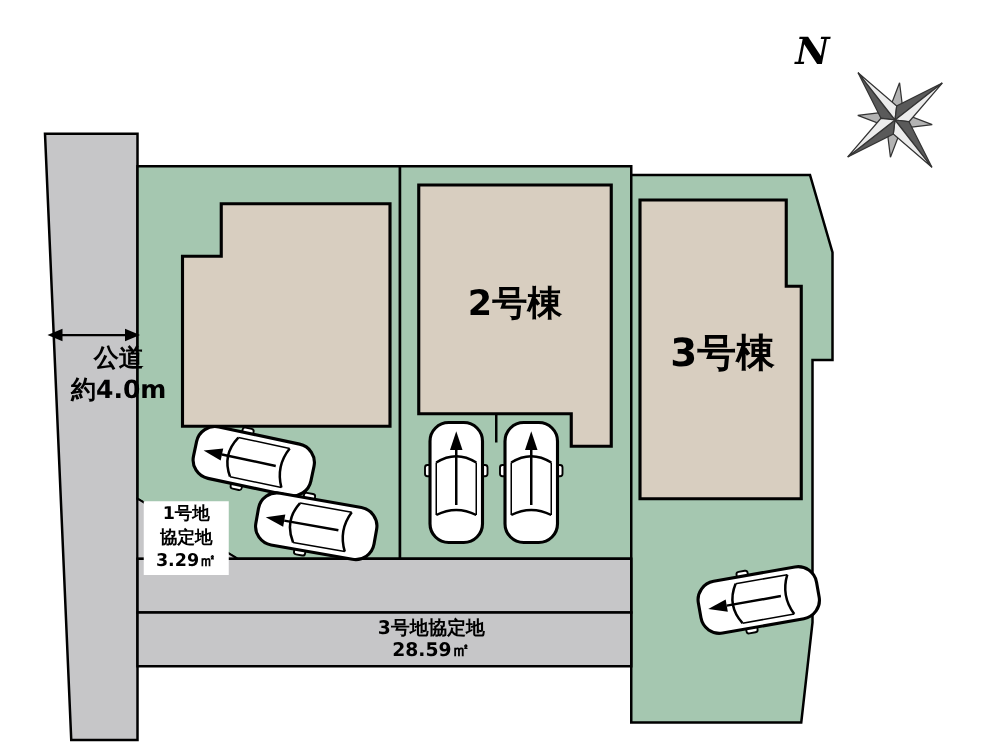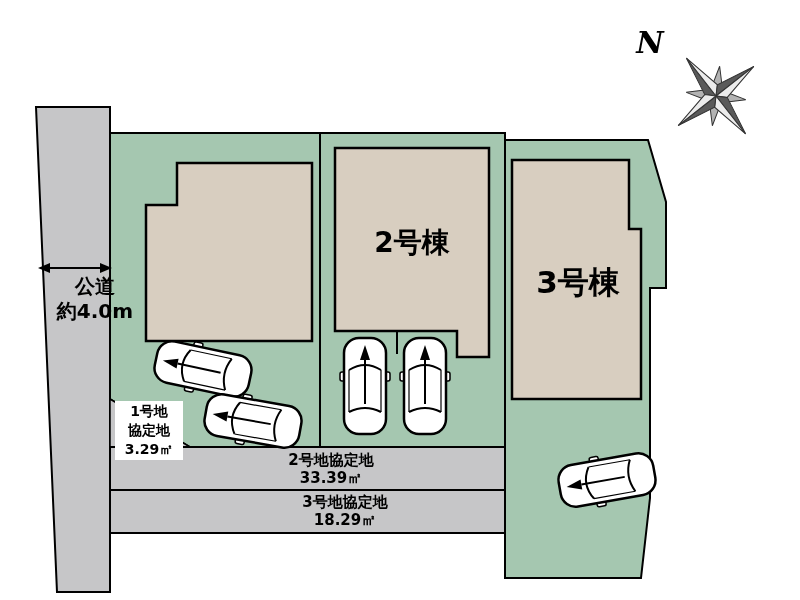--- a/index.html
+++ b/index.html
@@ -101,25 +101,21 @@
     <span>公道</span>
     <span>約4.0m</span>
   </div>
 
   <div class="lot1-lbl">
     <span>1号地</span>
     <span>協定地</span>
     <span>3.29㎡</span>
   </div>
 
-  <div class="lbl s2-lbl">
-    <span>2号地協定地</span>
-    <span>33.39㎡</span>
-  </div>
 
   <div class="lbl s3-lbl">
     <span>3号地協定地</span>
-    <span>18.29㎡</span>
+    <span>28.59㎡</span>
   </div>
 
   <div class="lbl n-lbl">N</div>
 
 </div>
 
 </body></html>

